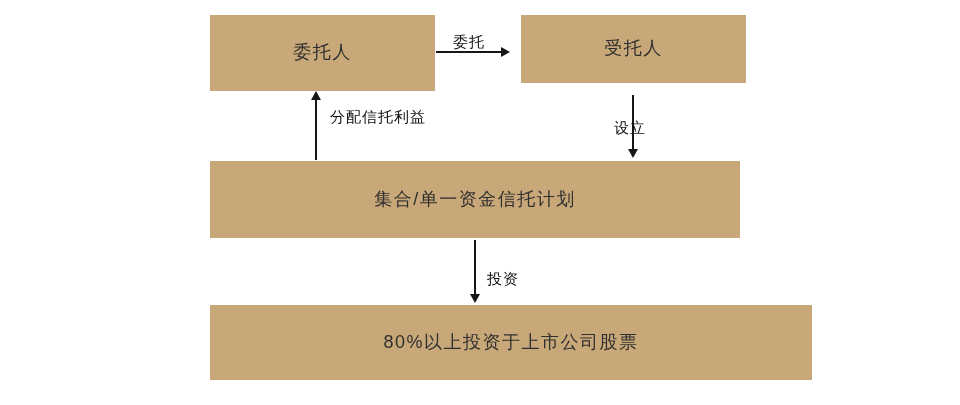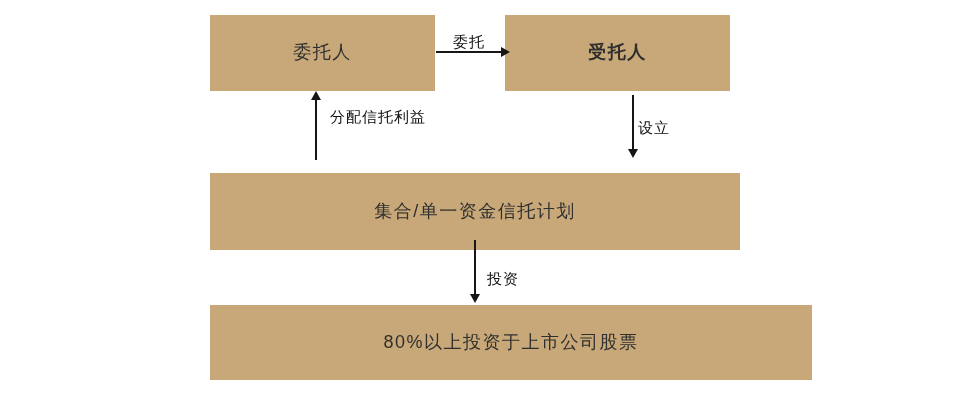--- a/index.html
+++ b/index.html
@@ -25,22 +25,22 @@
     display: flex;
     flex-direction: column;
     align-items: center;
     justify-content: center;
     font-size: 18px;
     letter-spacing: 1.5px;
     text-align: center;
     line-height: 1.55;
   }
   .box-principal { left: 210px; top: 15px; width: 225px; height: 76px; }
-  .box-trustee   { left: 505px; top: 15px; width: 225px; height: 76px; font-weight: bold; }
-  .box-plan      { left: 210px; top: 161px; width: 530px; height: 77px; margin-top: 12px; }
+  .box-trustee   { left: 521px; top: 15px; width: 225px; height: 68px; }
+  .box-plan      { left: 210px; top: 161px; width: 530px; height: 77px; }
   .box-invest    { left: 210px; top: 305px; width: 602px; height: 75px; }
 
   .line {
     position: absolute;
     background: #161616;
   }
   .line-entrust    { left: 436px; top: 51px;  width: 68px; height: 2px; }
   .line-distribute { left: 315px; top: 99px;  width: 2px;  height: 61px; }
   .line-establish  { left: 632px; top: 95px;  width: 2px;  height: 56px; }
   .line-invest     { left: 474px; top: 240px; width: 2px;  height: 56px; }
@@ -77,21 +77,21 @@
 
   .edge-label {
     position: absolute;
     font-size: 15px;
     color: #101010;
     letter-spacing: 1px;
     white-space: nowrap;
   }
   .lbl-entrust    { left: 453px; top: 33px; }
   .lbl-distribute { left: 330px; top: 108px; }
-  .lbl-establish  { left: 638px; top: 119px; }
+  .lbl-establish  { left: 614px; top: 119px; }
   .lbl-invest     { left: 487px; top: 262px; margin-top: 8px; }
 </style>
 </head>
 <body>
 
 <div class="stage">
 
   <div class="box box-principal">
     <span>委托人</span>
   </div>

